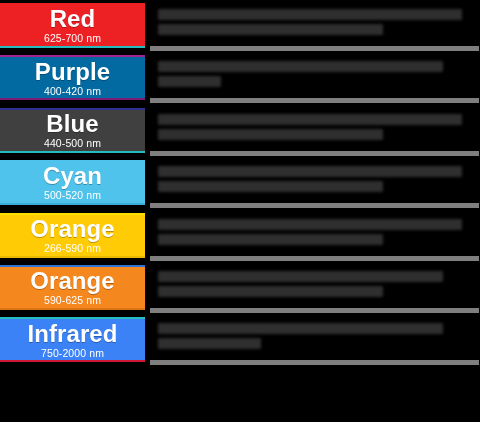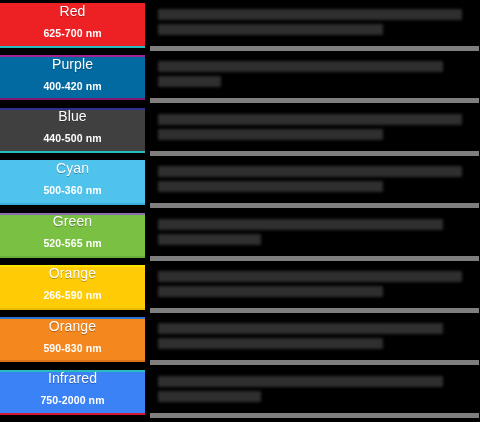--- a/index.html
+++ b/index.html
@@ -81,32 +81,32 @@
   .swatch-shadow {
     position: absolute;
     top: 45px;
     left: 0;
     width: 145px;
     height: 3px;
     background: #000000;
   }
 
   .color-name {
-    font-size: 14px;
-    font-weight: normal;
+    font-size: 24px;
+    font-weight: bold;
     letter-spacing: 0.1px;
     text-shadow: 0 1px 0 rgba(0,0,0,0.28);
     margin: 0 0 2px 0;
   }
 
   .wavelength {
     font-size: 10.5px;
-    font-weight: bold;
+    font-weight: normal;
     letter-spacing: 0.1px;
-    margin: 8px;
+    margin: 0;
   }
 
   
   .desc-wrap {
     position: relative;
     flex: 1 1 auto;
     height: 100%;
     box-sizing: border-box;
     padding-left: 5px;
   }
@@ -208,47 +208,29 @@
           <span class="desc-line w-mid"></span>
         </div>
         <div class="desc-shadow" style="background: rgb(127, 127, 127);"></div>
       </div>
     </div>
     <div class="row">
       <div class="swatch-wrap">
         <div class="accent-top" style="background: rgb(79, 195, 236);"></div>
         <div class="swatch" style="background: rgb(79, 195, 236);">
           <div class="color-name">Cyan</div>
-          <div class="wavelength">500-360 nm</div>
+          <div class="wavelength">500-520 nm</div>
         </div>
         <div class="accent-bottom" style="background: rgb(58, 174, 220);"></div>
         <div class="swatch-shadow"></div>
       </div>
       <div class="desc-wrap">
         <div class="desc-panel">
           <span class="desc-line w-full"></span>
           <span class="desc-line w-mid"></span>
-        </div>
-        <div class="desc-shadow" style="background: rgb(127, 127, 127);"></div>
-      </div>
-    </div>
-    <div class="row">
-      <div class="swatch-wrap">
-        <div class="accent-top" style="background: rgb(140, 110, 176);"></div>
-        <div class="swatch" style="background: rgb(122, 193, 67);">
-          <div class="color-name">Green</div>
-          <div class="wavelength">520-565 nm</div>
-        </div>
-        <div class="accent-bottom" style="background: rgb(106, 174, 58);"></div>
-        <div class="swatch-shadow"></div>
-      </div>
-      <div class="desc-wrap">
-        <div class="desc-panel">
-          <span class="desc-line w-wide"></span>
-          <span class="desc-line w-short"></span>
         </div>
         <div class="desc-shadow" style="background: rgb(127, 127, 127);"></div>
       </div>
     </div>
     <div class="row">
       <div class="swatch-wrap">
         <div class="accent-top" style="background: rgb(255, 225, 0);"></div>
         <div class="swatch" style="background: rgb(255, 203, 5);">
           <div class="color-name">Orange</div>
           <div class="wavelength">266-590 nm</div>
@@ -262,21 +244,21 @@
           <span class="desc-line w-mid"></span>
         </div>
         <div class="desc-shadow" style="background: rgb(127, 127, 127);"></div>
       </div>
     </div>
     <div class="row">
       <div class="swatch-wrap">
         <div class="accent-top" style="background: rgb(46, 117, 212);"></div>
         <div class="swatch" style="background: rgb(245, 135, 31);">
           <div class="color-name">Orange</div>
-          <div class="wavelength">590-830 nm</div>
+          <div class="wavelength">590-625 nm</div>
         </div>
         <div class="accent-bottom" style="background: rgb(217, 117, 23);"></div>
         <div class="swatch-shadow"></div>
       </div>
       <div class="desc-wrap">
         <div class="desc-panel">
           <span class="desc-line w-wide"></span>
           <span class="desc-line w-mid"></span>
         </div>
         <div class="desc-shadow" style="background: rgb(127, 127, 127);"></div>

